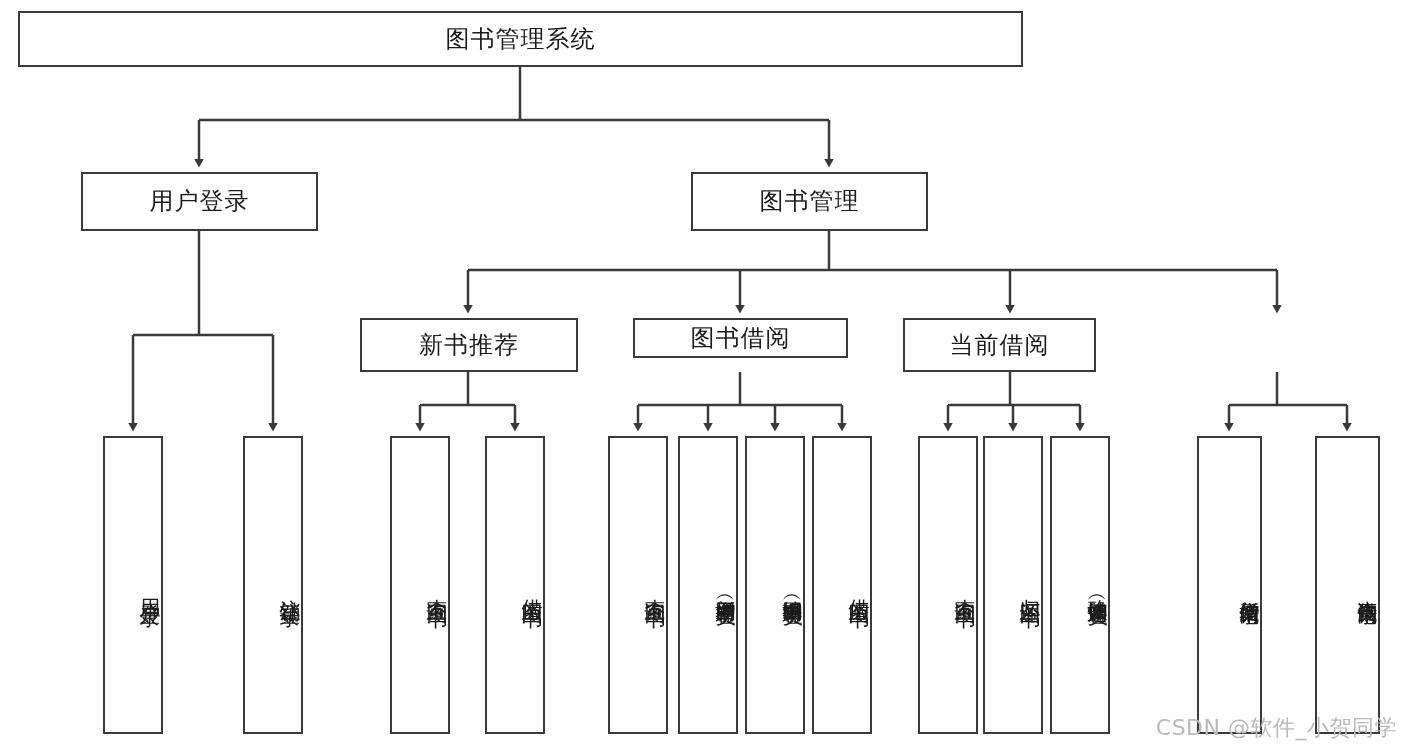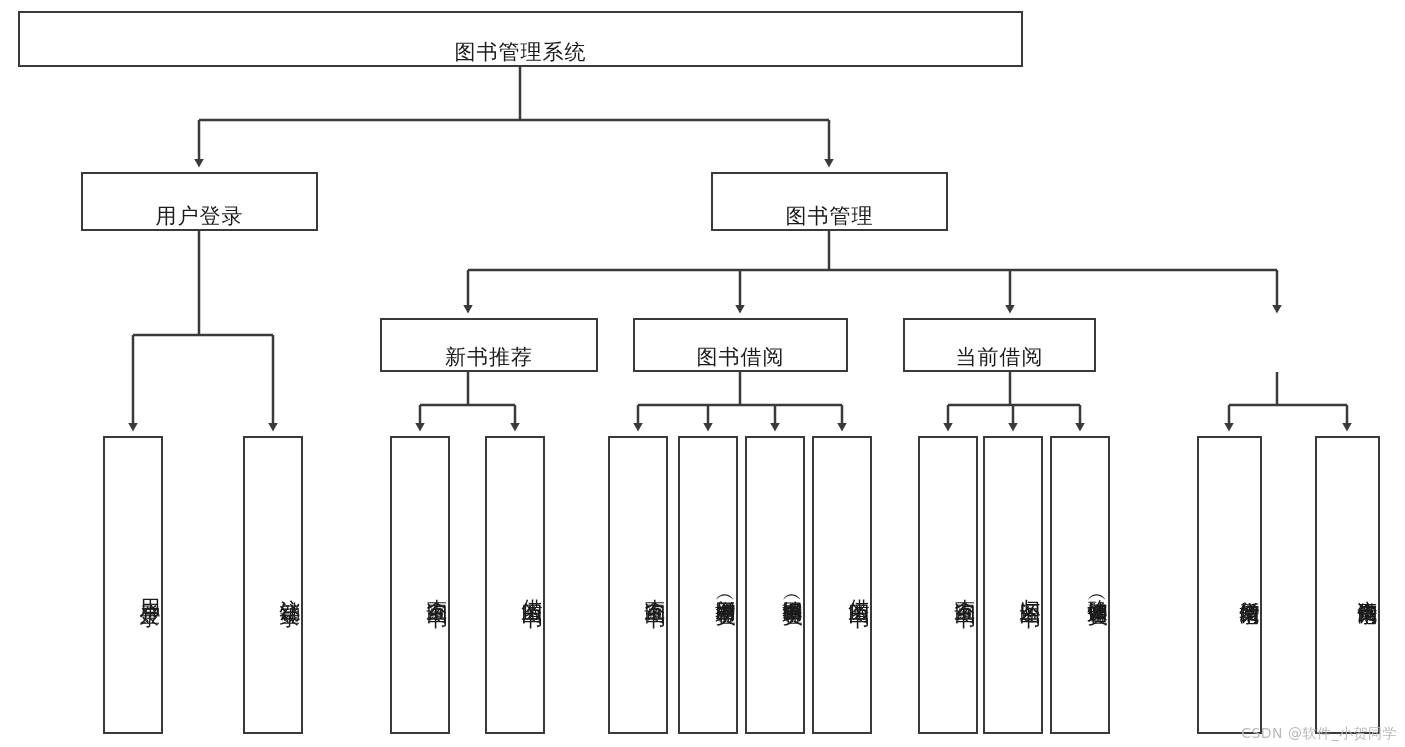--- a/index.html
+++ b/index.html
@@ -31,24 +31,23 @@
     border: 2.5px solid #3a3a3a;
     background: #ffffff;
     color: #1b1b1b;
     display: flex;
     align-items: center;
     justify-content: center;
     text-align: center;
     z-index: 2;
   }
   .node.horiz {
-    font-size: 21px;
+    font-size: 24px;
     letter-spacing: 1px;
     line-height: 1.2;
-    align-items: flex-end;
   }
   .node.vert {
     writing-mode: vertical-rl;
     text-orientation: upright;
     font-size: 21px;
     letter-spacing: 3px;
     line-height: 1.05;
     padding-top: 6px;
     align-items: flex-start;
     justify-content: center;
@@ -57,21 +56,21 @@
     font-size: 20px;
     letter-spacing: 1px;
   }
   .node-label {
     display: block;
   }
   #watermark {
     position: absolute;
     right: 8px;
     bottom: 4px;
-    font-size: 14px;
+    font-size: 22px;
     color: #b9b9b9;
     letter-spacing: 0.5px;
     z-index: 5;
     white-space: nowrap;
     font-family: "DejaVu Sans", "Liberation Sans", sans-serif;
   }
 </style>
 </head>
 <body>
 
@@ -127,28 +126,28 @@
     </g>
   </svg>
 
   <div class="node horiz" style="left:18px; top:11px; width:1005px; height:56px;">
     <span class="node-label">图书管理系统</span>
   </div>
 
   <div class="node horiz" style="left:81px; top:172px; width:237px; height:59px;">
     <span class="node-label">用户登录</span>
   </div>
-  <div class="node horiz" style="left:711px; top:172px; width:237px; height:59px;">
+  <div class="node horiz" style="left:691px; top:172px; width:237px; height:59px;">
     <span class="node-label">图书管理</span>
   </div>
 
-  <div class="node horiz" style="left:380px; top:318px; width:218px; height:54px;">
+  <div class="node horiz" style="left:360px; top:318px; width:218px; height:54px;">
     <span class="node-label">新书推荐</span>
   </div>
-  <div class="node horiz" style="left:633px; top:318px; width:215px; height:54px;">
+  <div class="node horiz" style="left:633px; top:318px; width:215px; height:40px;">
     <span class="node-label">图书借阅</span>
   </div>
   <div class="node horiz" style="left:903px; top:318px; width:193px; height:54px;">
     <span class="node-label">当前借阅</span>
   </div>
 
   <div class="node vert" style="left:103px; top:436px; width:60px; height:298px;">
     <span class="node-label">用户登录</span>
   </div>
   <div class="node vert" style="left:243px; top:436px; width:60px; height:298px;">

